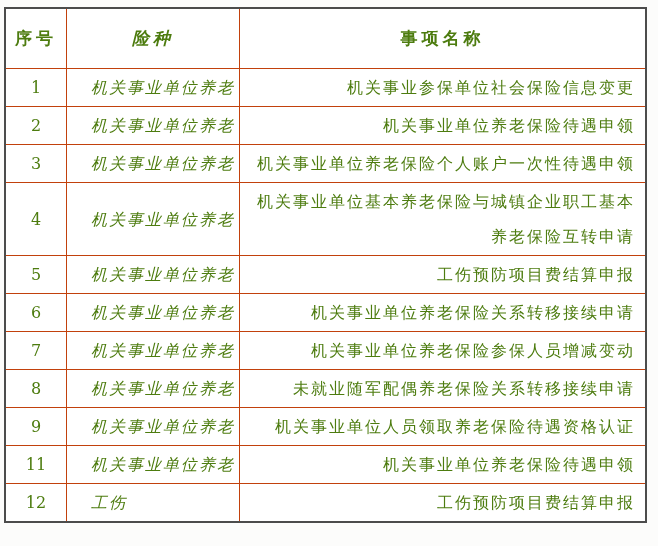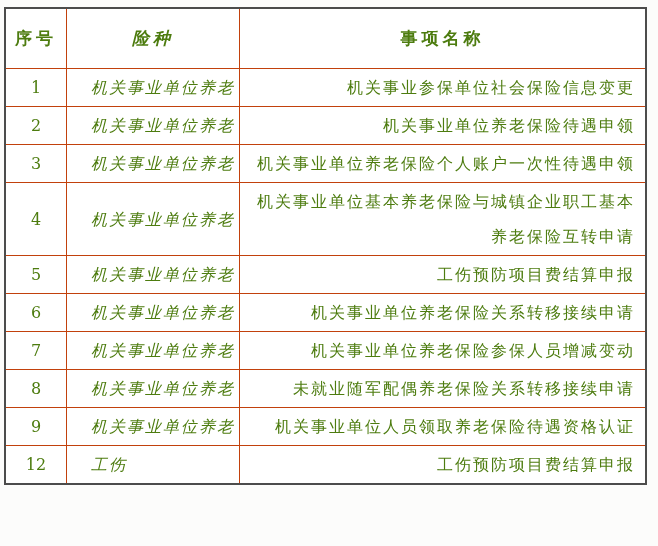--- a/index.html
+++ b/index.html
@@ -104,19 +104,24 @@
     <td class="col-no cell-pad-v">8</td>
     <td class="col-type cell-pad-v">机关事业单位养老</td>
     <td class="col-name cell-pad-v">未就业随军配偶养老保险关系转移接续申请</td>
   </tr>
         <tr>
     <td class="col-no cell-pad-v">9</td>
     <td class="col-type cell-pad-v">机关事业单位养老</td>
     <td class="col-name cell-pad-v">机关事业单位人员领取养老保险待遇资格认证</td>
   </tr>
         <tr>
+    <td class="col-no cell-pad-v">11</td>
+    <td class="col-type cell-pad-v">机关事业单位养老</td>
+    <td class="col-name cell-pad-v">机关事业单位养老保险待遇申领</td>
+  </tr>
+        <tr>
     <td class="col-no cell-pad-v">12</td>
     <td class="col-type cell-pad-v">工伤</td>
     <td class="col-name cell-pad-v">工伤预防项目费结算申报</td>
   </tr>
       </tbody>
   </table>
 </div>
 
 </body></html>

